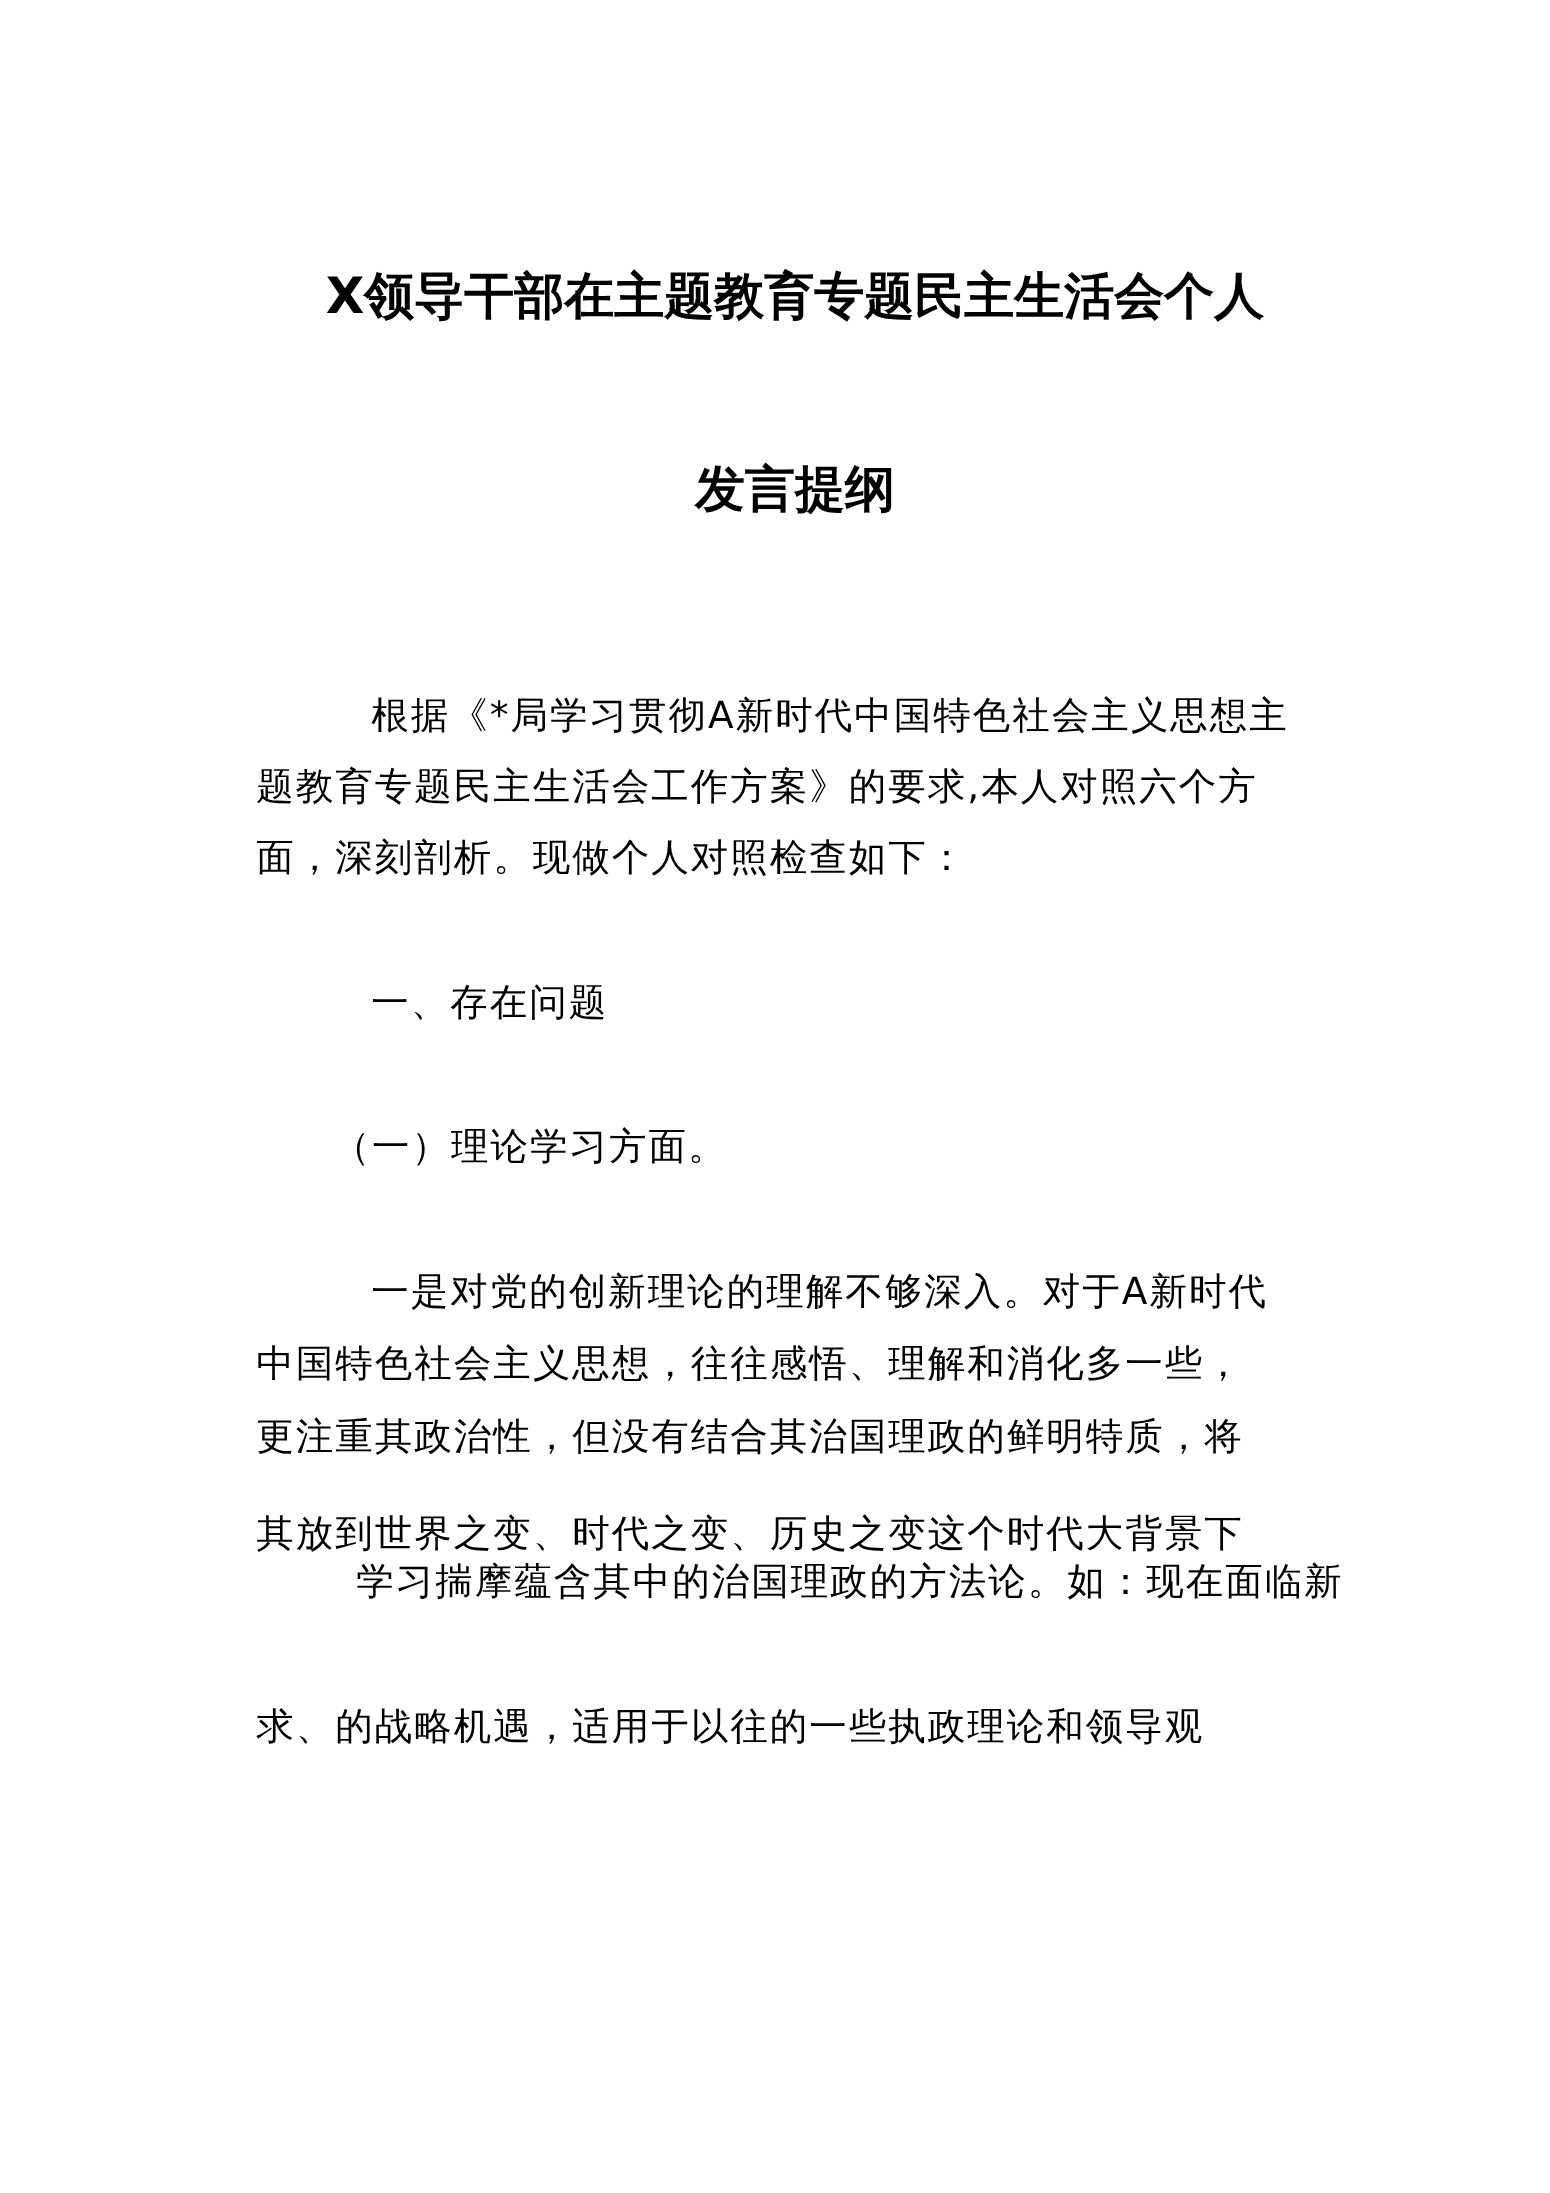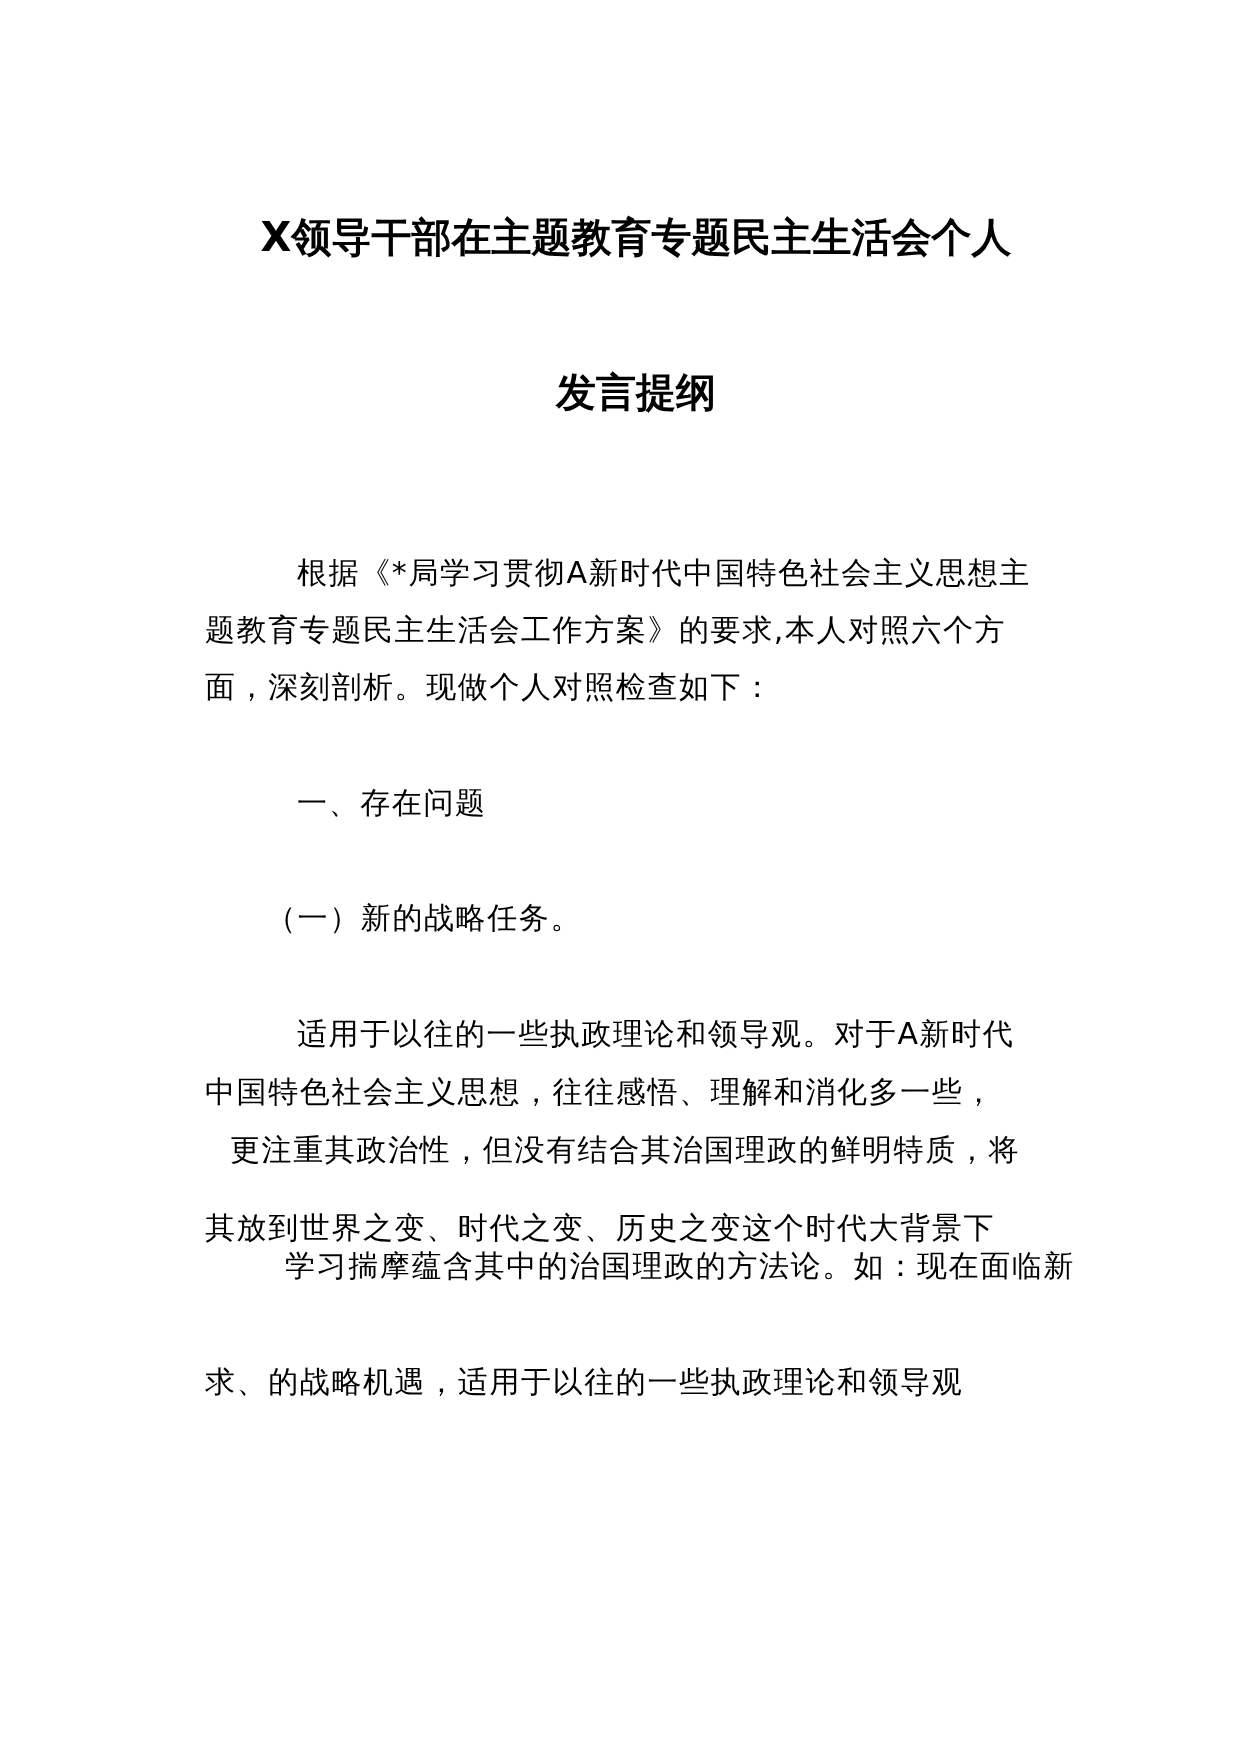--- a/index.html
+++ b/index.html
@@ -54,22 +54,22 @@
 
   <div class="title-line l1">X领导干部在主题教育专题民主生活会个人</div>
   <div class="title-line l2">发言提纲</div>
 
   <div class="text-line indent" style="top:556px;">根据《*局学习贯彻A新时代中国特色社会主义思想主</div>
   <div class="text-line" style="top:613px;">题教育专题民主生活会工作方案》的要求,本人对照六个方</div>
   <div class="text-line" style="top:670px;">面，深刻剖析。现做个人对照检查如下：</div>
 
   <div class="text-line indent" style="top:786px;">一、存在问题</div>
 
-  <div class="text-line" style="top:901px; left:250px;">（一）新的战略任务。</div>
+  <div class="text-line" style="top:901px; left:250px;">（一）理论学习方面。</div>
 
-  <div class="text-line indent" style="top:1017px;">适用于以往的一些执政理论和领导观。对于A新时代</div>
+  <div class="text-line indent" style="top:1017px;">一是对党的创新理论的理解不够深入。对于A新时代</div>
   <div class="text-line" style="top:1075px;">中国特色社会主义思想，往往感悟、理解和消化多一些，</div>
-  <div class="text-line" style="top:1133px;margin-left:25px;">更注重其政治性，但没有结合其治国理政的鲜明特质，将</div>
+  <div class="text-line" style="top:1133px;">更注重其政治性，但没有结合其治国理政的鲜明特质，将</div>
   <div class="text-line" style="top:1191px;margin-top:20px;">其放到世界之变、时代之变、历史之变这个时代大背景下</div>
   <div class="text-line" style="top:1249px;text-align:right;">学习揣摩蕴含其中的治国理政的方法论。如：现在面临新</div>
   <div class="text-line" style="top:1365px;">求、的战略机遇，适用于以往的一些执政理论和领导观</div>
 
 </div>
 
 </body></html>

